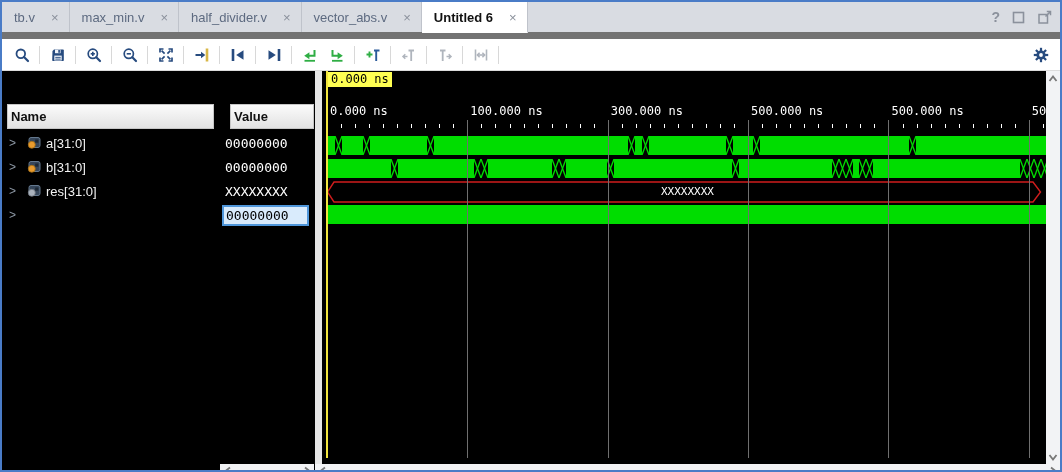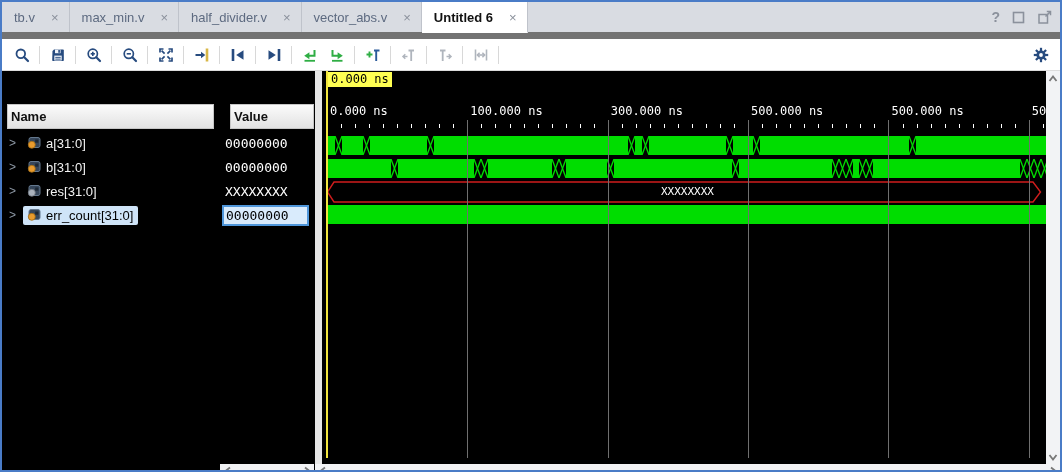--- a/index.html
+++ b/index.html
@@ -272,30 +272,20 @@
                   <rect x="3" y="0.5" width="11" height="10" rx="2" fill="#36465a" stroke="#64788e"></rect>
                   <rect x="9.2" y="2.5" width="3.2" height="3.2" fill="#1d2835"></rect>
                   <circle cx="5.8" cy="7.8" r="3.5" fill="#aab2bc" stroke="#6e757e" stroke-width="0.8"></circle>
                 </svg>
               </span>
               <span class="sig-label">res[31:0]</span>
             </span>
           </div>
           <div class="name-row" style="top: 132px;">
             <span class="chev">&gt;</span>
-            <span class="sig-wrap sel">
-              <span style="display: flex;">
-                <svg width="15" height="13" viewBox="0 0 15 13" xmlns="http://www.w3.org/2000/svg">
-                  <rect x="3" y="0.5" width="11" height="10" rx="2" fill="#36465a" stroke="#64788e"></rect>
-                  <rect x="9.2" y="2.5" width="3.2" height="3.2" fill="#1d2835"></rect>
-                  <circle cx="5.8" cy="7.8" r="3.5" fill="#e89b2e" stroke="#a06a10" stroke-width="0.8"></circle>
-                </svg>
-              </span>
-              <span class="sig-label">err_count[31:0]</span>
-            </span>
           </div>
         </div>
     </div>
 
     <div class="value-panel">
       <div class="panel-header value-header">Value</div>
       <div id="value-rows">
           <div class="value-row" style="top: 60px;">
             <span>00000000</span>
           </div>

